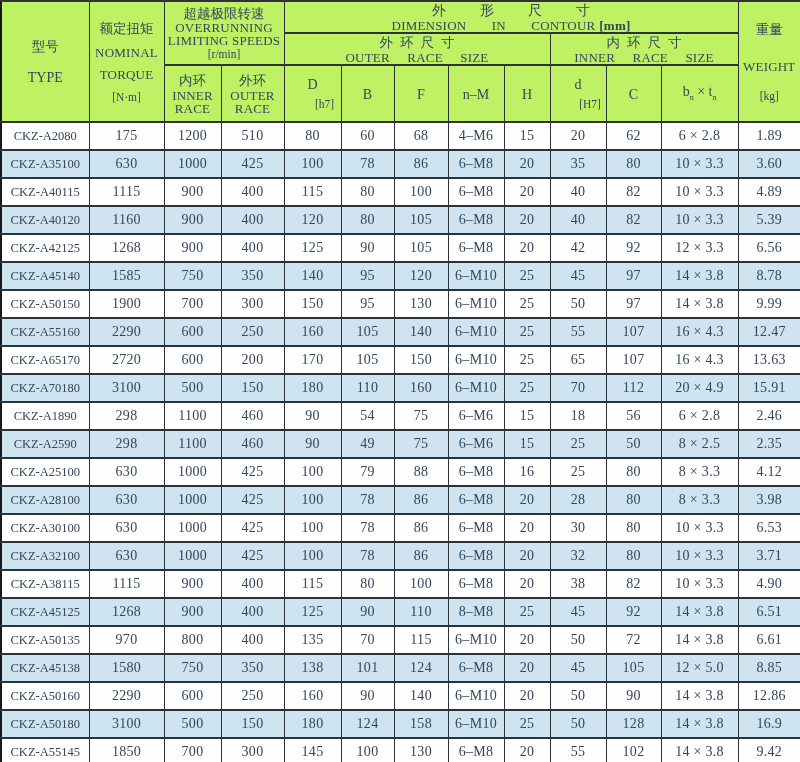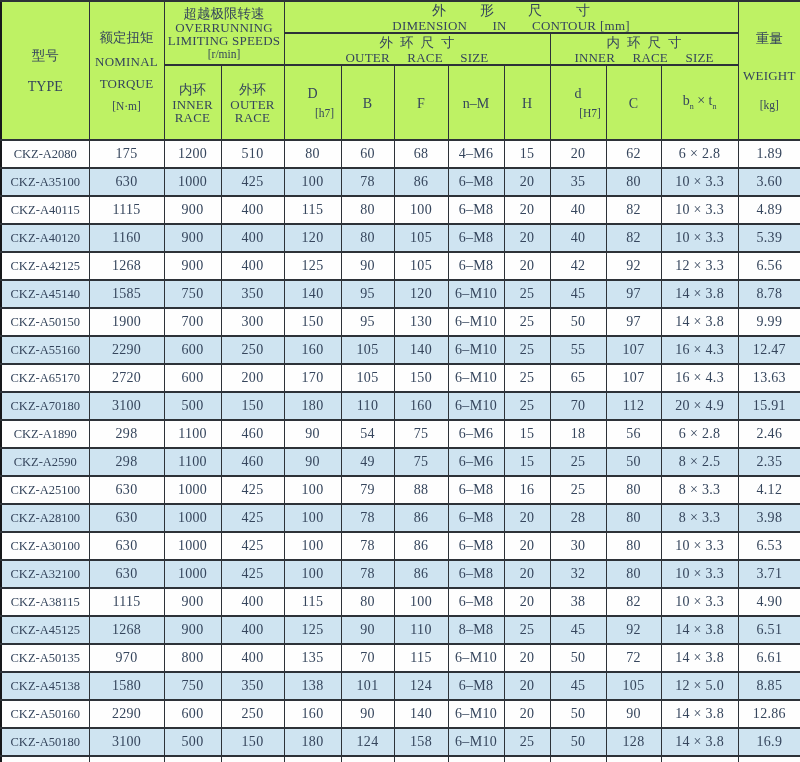--- a/index.html
+++ b/index.html
@@ -28,31 +28,31 @@
   .zh{font-size:13.5px;line-height:17px;}
   .en{font-size:13px;line-height:13px;letter-spacing:0.2px;}
   .unit{font-size:11.5px;line-height:14px;}
   .sym{font-size:14px;line-height:17px;}
   .gap-s{margin-top:4px;padding-left:24px;}
   .gap-m{margin-top:9px;}
   .gap-l{margin-top:14px;}
   
   .dim-zh{font-size:14px;letter-spacing:34px;text-indent:34px;line-height:16px;}
   .dim-en{word-spacing:22px;}
-  .dim-unit{margin-left:4px;word-spacing:0;}
+  .dim-unit{margin-left:4px;word-spacing:0;font-weight:bold;}
   
   .size-zh{letter-spacing:7px;text-indent:7px;}
   .size-en{word-spacing:14px;}
   
   .tight .zh{line-height:15px;}
   .tight .en{line-height:13px;}
   sub{font-size:8px;}
   .row-h1{height:32px;}
   .row-h2{height:31px;}
-  .row-h3{height:75px;}
+  .row-h3{height:57px;}
 </style>
 </head>
 <body>
 
 <div class="wrap">
 <table>
   <colgroup>
     <col style="width:88px">
         <col style="width:75px">
         <col style="width:57px">

